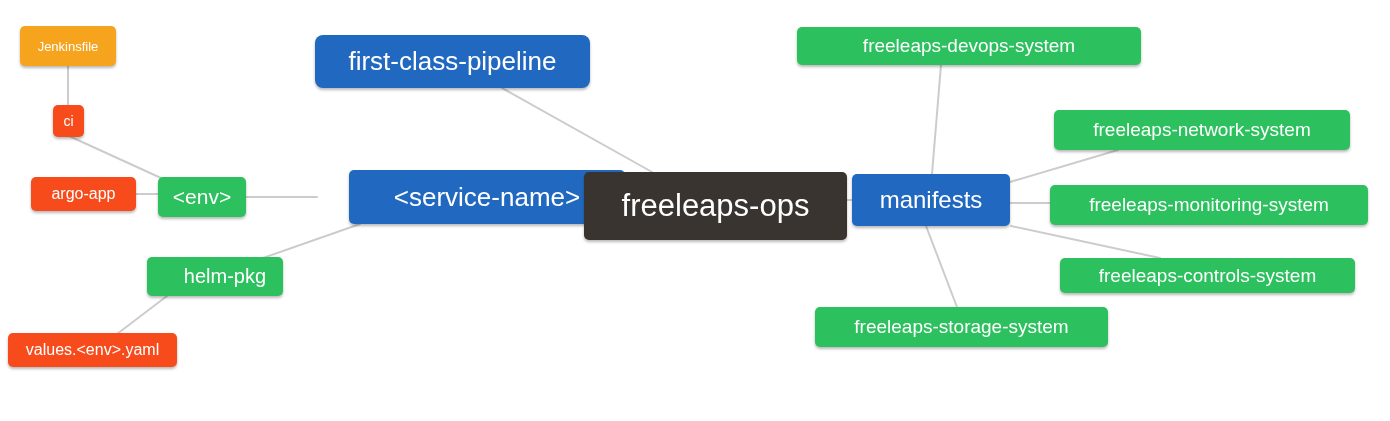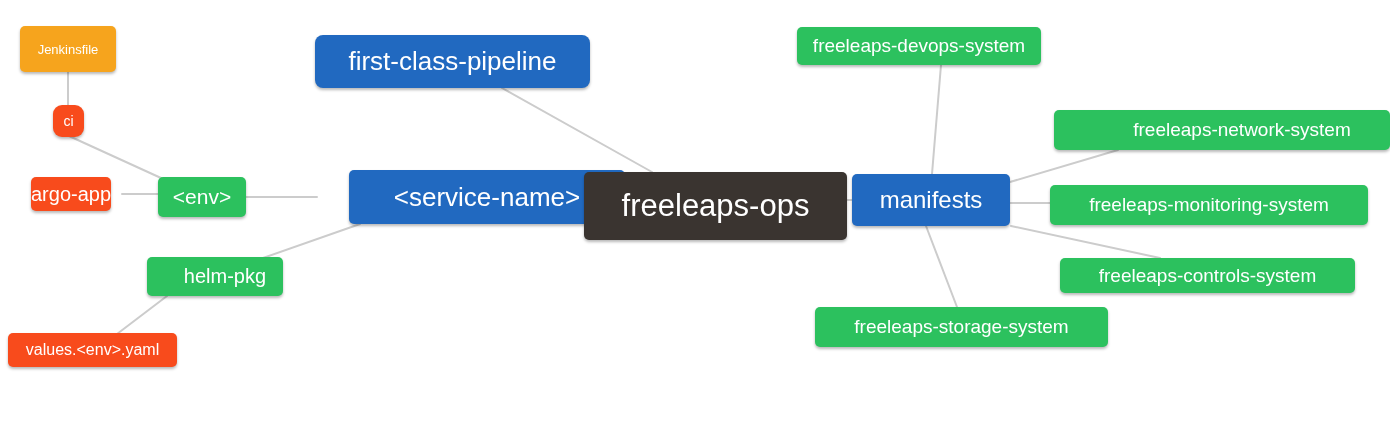--- a/index.html
+++ b/index.html
@@ -58,43 +58,43 @@
     <line x1="502" y1="88" x2="652" y2="172"></line>
     <line x1="567" y1="202" x2="584" y2="202"></line>
     <line x1="845" y1="200" x2="854" y2="200"></line>
     <line x1="941" y1="65" x2="932" y2="174"></line>
     <line x1="1010" y1="182" x2="1118" y2="150"></line>
     <line x1="1010" y1="203" x2="1050" y2="203"></line>
     <line x1="1011" y1="226" x2="1160" y2="258"></line>
     <line x1="926" y1="226" x2="957" y2="307"></line>
   </svg>
 
-  <div class="node amber" style="left:20px;  top:26px;  width:96px;  height:46px; font-size:13px;">Jenkinsfile</div>
+  <div class="node amber" style="left:20px;  top:26px;  width:96px;  height:40px; font-size:13px;">Jenkinsfile</div>
 
-  <div class="node red" style="left:53px;  top:105px; width:31px;  height:32px; font-size:14px;border-radius:9px;">ci</div>
+  <div class="node red" style="left:53px;  top:105px; width:31px;  height:32px; font-size:14px;">ci</div>
 
-  <div class="node red" style="left:31px;  top:177px; width:80px;  height:34px; font-size:20px;">argo-app</div>
+  <div class="node red" style="left:31px;  top:177px; width:105px;  height:34px; font-size:16px;">argo-app</div>
 
   <div class="node green" style="left:158px; top:177px; width:88px;  height:40px; font-size:21px;">&lt;env&gt;</div>
 
   <div class="node green" style="left:147px; top:257px; width:116px; height:39px; font-size:20px;padding-left:20px;">helm-pkg</div>
 
   <div class="node red" style="left:8px;   top:333px; width:169px; height:34px; font-size:16px;">values.&lt;env&gt;.yaml</div>
 
   <div class="node blue" style="left:315px; top:35px;  width:275px; height:53px; font-size:26px;border-radius:8px;">first-class-pipeline</div>
 
   <div class="node blue" style="left:317px; top:170px; width:276px; height:54px; font-size:26px;margin-left:32px;">&lt;service-name&gt;</div>
 
   <div class="node dark" style="left:584px; top:172px; width:263px; height:68px; font-size:31px;">freeleaps-ops</div>
 
   <div class="node blue" style="left:852px; top:174px; width:158px; height:52px; font-size:24px;">manifests</div>
 
-  <div class="node green" style="left:797px; top:27px;  width:244px; height:38px; font-size:19px;">freeleaps-devops-system</div>
+  <div class="node green" style="left:797px; top:27px;  width:344px; height:38px; font-size:19px;">freeleaps-devops-system</div>
 
-  <div class="node green" style="left:1054px;top:110px; width:296px; height:40px; font-size:19px;padding-left:40px;">freeleaps-network-system</div>
+  <div class="node green" style="left:1054px;top:110px; width:296px; height:40px; font-size:19px;">freeleaps-network-system</div>
 
   <div class="node green" style="left:1050px;top:185px; width:318px; height:40px; font-size:19px;">freeleaps-monitoring-system</div>
 
   <div class="node green" style="left:1060px;top:258px; width:295px; height:35px; font-size:19px;">freeleaps-controls-system</div>
 
   <div class="node green" style="left:815px; top:307px; width:293px; height:40px; font-size:19px;">freeleaps-storage-system</div>
 
 </div>
 
 </body></html>

